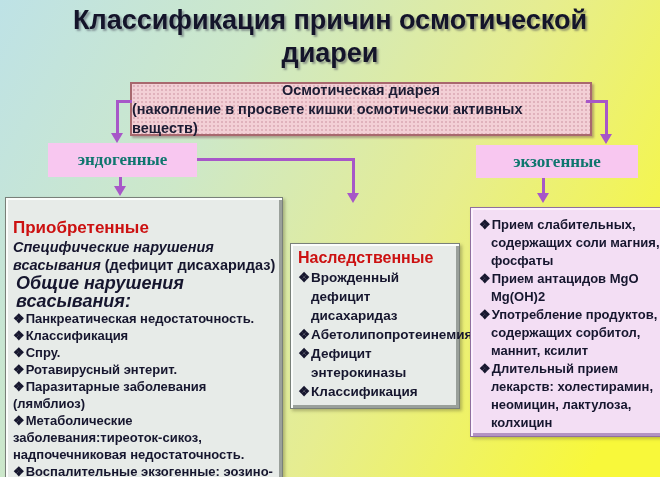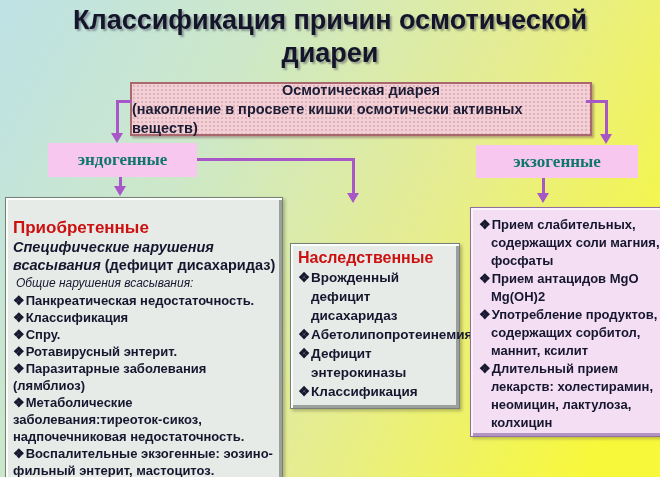--- a/index.html
+++ b/index.html
@@ -45,21 +45,21 @@
   .panel-her{left:290px;top:207px;width:170px;height:166px;padding:4px 3px 4px 7px;margin-top:36px;}
   .panel-exo{
     left:470px;top:207px;width:210px;height:230px;padding:8px 12px 4px 8px;
     background:#f3def4;border:1px solid #8f6f9f;
     box-shadow:inset 2px 2px 0 #fcf2fd,inset -3px -3px 0 #b393c2,2px 2px 3px rgba(90,90,50,.35);
   }
   .red-head{color:#cc1111;font-weight:bold;font-size:17px;line-height:20px;}
   .panel-her .red-head{font-size:16px;line-height:20px;}
   .sub{font-weight:bold;font-style:italic;font-size:14.5px;line-height:18px;}
   .sub .rest{font-style:normal;}
-  .subheading{font-weight:normal;font-style:italic;font-size:12px;line-height:18px;padding-left:3px;}
+  .subheading{font-weight:bold;font-style:italic;font-size:18px;line-height:18px;padding-left:3px;}
   .li{font-weight:bold;}
   .panel-acq .li{font-size:13px;line-height:17px;}
   .panel-her .li{font-size:13.5px;line-height:19px;padding-left:13px;text-indent:-13px;}
   .panel-exo .li{font-size:13px;line-height:18px;padding-left:12px;text-indent:-12px;}
   .bul{margin-right:1px;}
 </style>
 </head>
 <body>
 
 <div id="canvas">

